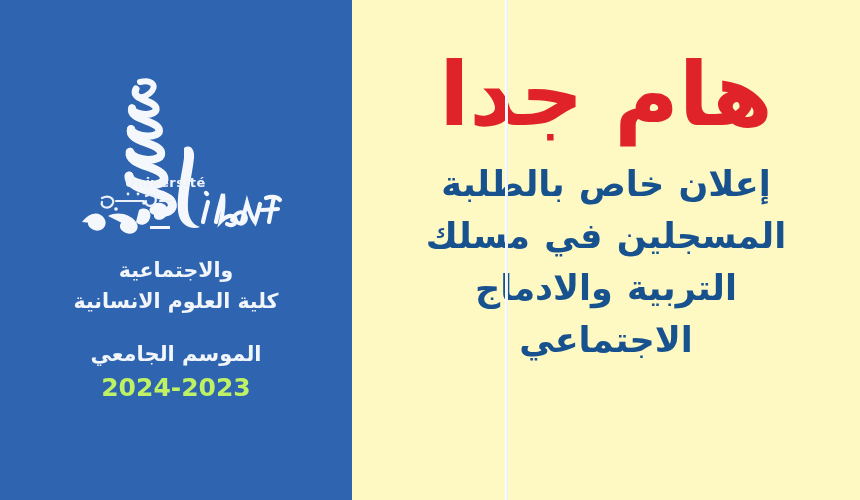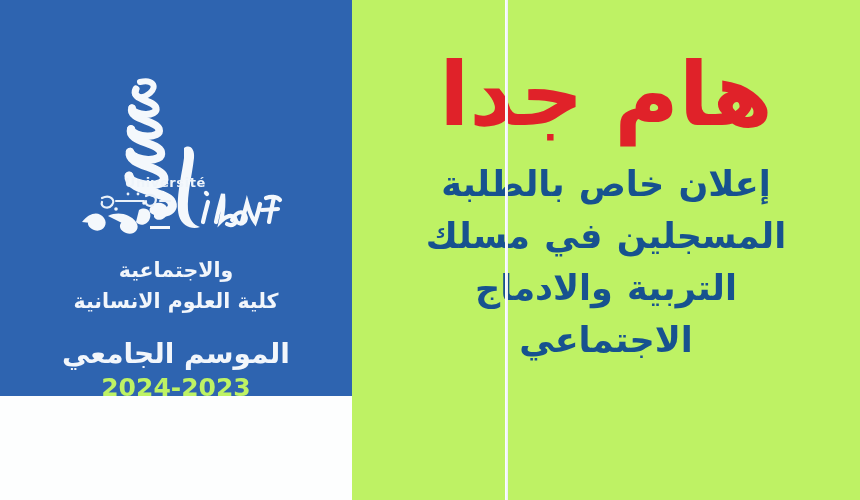--- a/index.html
+++ b/index.html
@@ -21,21 +21,21 @@
     height: 500px;
     display: flex;
     flex-direction: row-reverse; 
     background: #fdfefe;
   }
 
   
   .blue-panel {
     position: relative;
     width: 352px;
-    height: 396px;
+    height: 500px;
     background: #2e64b0;
     flex: 0 0 352px;
     display: flex;
     flex-direction: column;
     align-items: center;
     box-sizing: border-box;
     padding-top: 70px;
   }
 
   .logo-block {
@@ -72,21 +72,21 @@
   .season-block {
     width: 100%;
     text-align: center;
     margin-top: 22px;
     direction: rtl;
   }
 
   .season-label {
     font-family: "DejaVu Sans", "Liberation Sans", sans-serif;
     font-weight: bold;
-    font-size: 28px;
+    font-size: 21px;
     line-height: 30px;
     color: #f2f6fb;
     white-space: nowrap;
   }
 
   .season-years {
     font-family: "DejaVu Sans", "Liberation Sans", sans-serif;
     font-weight: bold;
     font-size: 25px;
     line-height: 34px;
@@ -94,21 +94,21 @@
     direction: ltr;
     unicode-bidi: isolate;
     margin-top: 2px;
   }
 
   
   .white-panel {
     position: relative;
     flex: 1 1 auto;
     height: 500px;
-    background: #bef264;
+    background: #fef9c3;
     display: flex;
     flex-direction: column;
     align-items: center;
     justify-content: flex-start;
     box-sizing: border-box;
     padding: 30px 18px 14px 18px;
     direction: rtl;
   }
 
   .headline {

